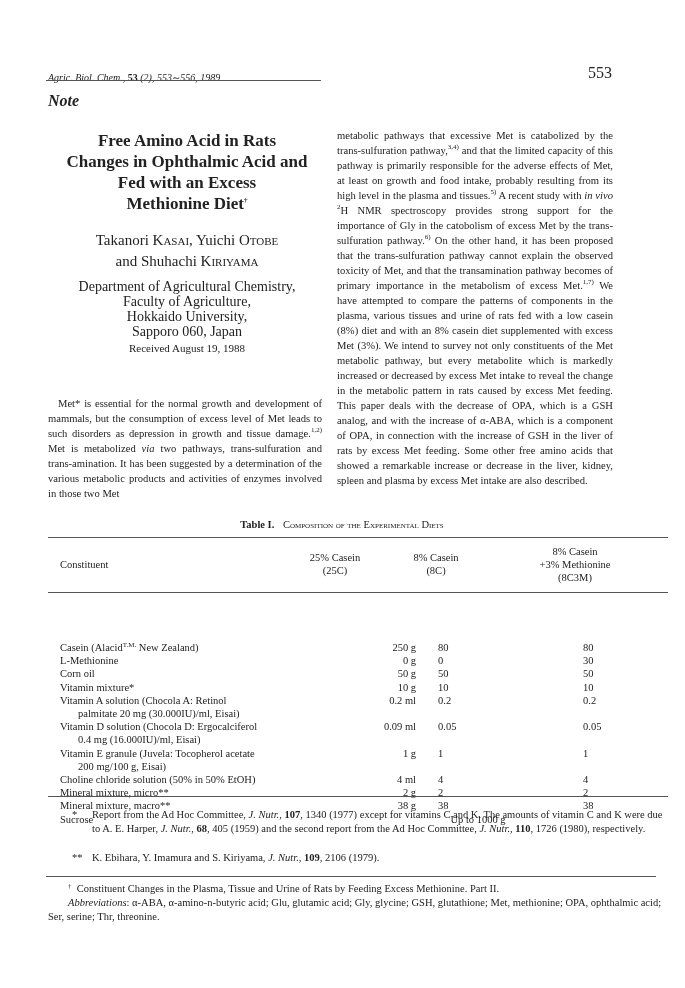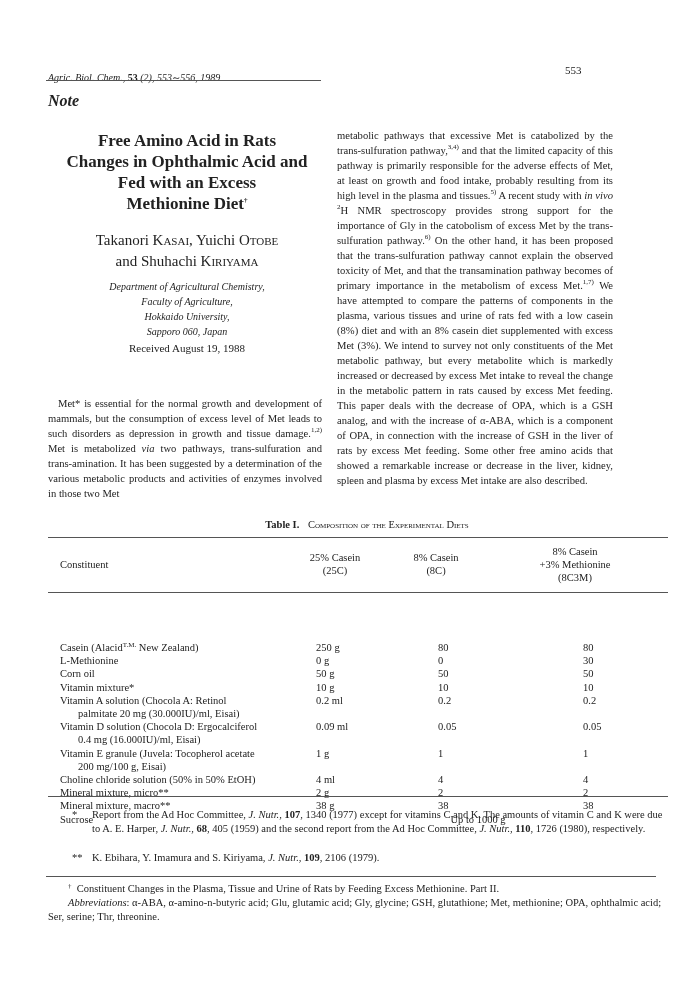--- a/index.html
+++ b/index.html
@@ -1,48 +1,48 @@
 <!DOCTYPE html>
 <html><head>
 <meta charset="utf-8">
 <style>
   html, body { margin: 0; padding: 0; background: #ffffff; }
   body { width: 685px; height: 988px; position: relative; overflow: hidden;
          font-family: "Liberation Serif", "DejaVu Serif", serif; color: #222; }
   .abs { position: absolute; }
   .running-head { left: 48px; top: 72px; font-size: 10px; font-style: italic; }
   .running-head b { font-style: normal; }
-  .page-number { left: 565px; top: 64px; font-size: 11px; }
+  .page-number { left: 588px; top: 64px; font-size: 16px; }
   .head-rule { left: 46px; top: 80px; width: 275px; height: 0; border-top: 1px solid #555; }
   .note-label { left: 48px; top: 92px; font-size: 16px; font-weight: bold; font-style: italic; }
   .title { left: 48px; top: 130px; width: 278px; text-align: center; font-size: 17px; font-weight: bold; line-height: 21px; }
   .authors { left: 48px; top: 230px; width: 278px; text-align: center; font-size: 15px; line-height: 21px; }
   .sc { font-variant: small-caps; }
-  .affil { left: 48px; top: 279px; width: 278px; text-align: center; font-size: 10px; font-style: italic; line-height: 15px; }
+  .affil { left: 48px; top: 279px; width: 278px; text-align: center; font-size: 14px; line-height: 15px; }
   .received { left: 48px; top: 342px; width: 278px; text-align: center; font-size: 11px; }
   .col-left { left: 48px; top: 396px; width: 274px; font-size: 10.6px; line-height: 15px; text-align: justify; text-indent: 10px; }
   .col-right { left: 337px; top: 96px; width: 276px; font-size: 10.6px; line-height: 15px; text-align: justify; margin-top: 32px; }
   sup { font-size: 7px; line-height: 0; }
-  .table-caption { left: 57px; top: 519px; width: 620px; text-align: center; font-size: 10.5px; }
+  .table-caption { left: 32px; top: 519px; width: 620px; text-align: center; font-size: 10.5px; }
   .table-caption .tlabel { font-weight: bold; }
   .table-caption .tsc { font-variant: small-caps; margin-left: 6px; }
   .rule { height: 0; border-top: 1px solid #555; }
   .r-top { left: 48px; top: 537px; width: 620px; }
   .r-mid { left: 48px; top: 592px; width: 620px; }
   .r-bot { left: 48px; top: 796px; width: 620px; }
   .th { font-size: 10.5px; line-height: 13px; text-align: center; }
   .th-constituent { left: 60px; top: 558px; text-align: left; }
   .th-c1 { left: 285px; top: 551px; width: 100px; }
   .th-c2 { left: 396px; top: 551px; width: 80px; }
   .th-c3 { left: 520px; top: 545px; width: 110px; }
   table.diet { position: absolute; left: 60px; top: 600px; width: 600px; border-collapse: collapse; font-size: 10.5px; margin-top: 41px; }
   table.diet td { padding: 0; line-height: 13.2px; vertical-align: top; }
   table.diet td.name { width: 236px; }
   table.diet td.name .cont { display: block; padding-left: 18px; }
-  table.diet td.v1 { width: 100px; padding-left: 20px; }
+  table.diet td.v1 { width: 100px; padding-left: 20px; text-align: right; }
   table.diet td.v2 { width: 125px; padding-left: 22px; }
   table.diet td.v3 { padding-left: 20px; }
   table.diet td.span { text-align: center; padding-left: 0; }
   .fn { font-size: 10.5px; line-height: 14px; }
   .fn-1 { left: 72px; top: 808px; width: 598px; }
   .fn-2 { left: 72px; top: 851px; width: 598px; }
   .fn-mark { position: absolute; left: 0; width: 20px; text-align: left; }
   .fn-body { display: block; margin-left: 20px; }
   .r-foot { left: 46px; top: 876px; width: 610px; }
   .foot { left: 48px; top: 882px; width: 620px; font-size: 10.5px; line-height: 14px; }

